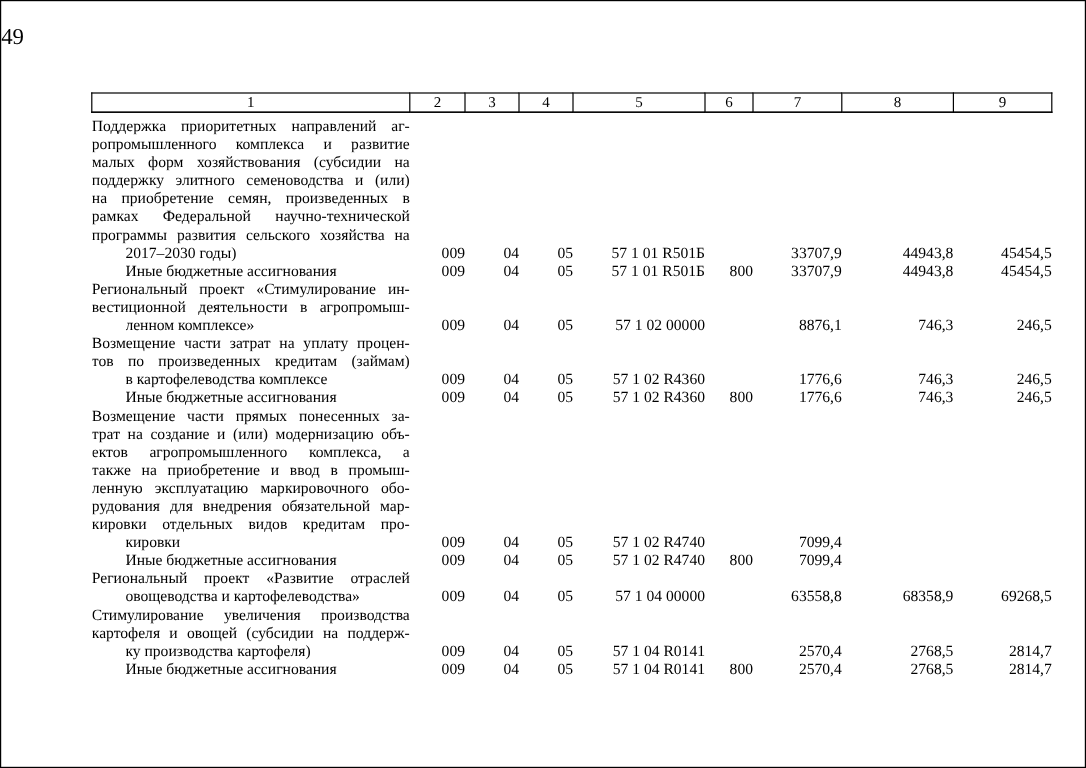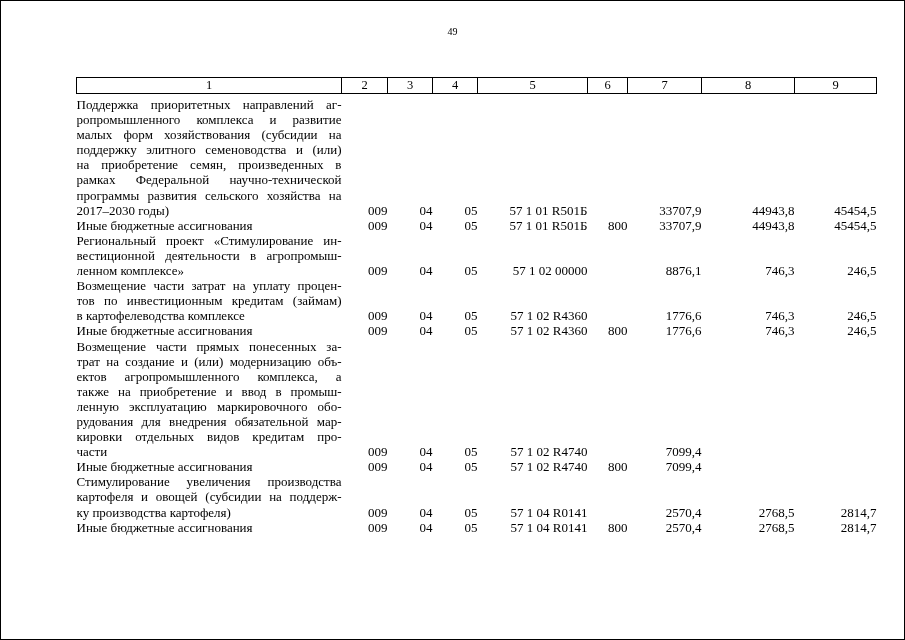--- a/index.html
+++ b/index.html
@@ -17,22 +17,21 @@
     border: 1px solid #000000;
     position: relative;
     background: #ffffff;
     overflow: hidden;
   }
   .page-number {
     position: absolute;
     top: 23px;
     left: 0;
     width: 100%;
-    text-align: center;
-    font-size: 10px;
+    font-size: 19px;
     line-height: 15px;
   }
   table.budget-table {
     position: absolute;
     top: 76px;
     left: 75px;
     width: 800px;
     border-collapse: collapse;
     table-layout: fixed;
   }
@@ -59,21 +58,21 @@
     font-size: 13px;
     line-height: 15.1px;
   }
   tbody tr:first-child td { padding-top: 3px; font-family: Liberation Serif, serif; }
   td.c1 .line {
     text-align: justify;
     text-align-last: justify;
     white-space: nowrap;
     overflow: hidden;
   }
-  td.c1 .line.last { text-align-last: left; }
+  td.c1 .line.last { text-align-last: left; margin-left: 28px; }
   td.c2, td.c3, td.c4, td.c5, td.c6 { text-align: right; }
   td.c7, td.c8, td.c9 { text-align: right; padding-right: 3px; }
 </style>
 </head>
 <body>
 
 <div class="frame">
   <div class="page-number">49</div>
 
   <table class="budget-table">
@@ -146,21 +145,21 @@
           <td class="c4">05</td>
           <td class="c5">57 1 02 00000</td>
           <td class="c6"></td>
           <td class="c7">8876,1</td>
           <td class="c8">746,3</td>
           <td class="c9">246,5</td>
         </tr>
         <tr>
           <td class="c1">
             <div class="line">Возмещение части затрат на уплату процен-</div>
-            <div class="line">тов по инвестиционным кредитам (займам)</div>
+            <div class="line">тов по произведенных кредитам (займам)</div>
             <div class="line last">в картофелеводства комплексе</div>
           </td>
           <td class="c2">009</td>
           <td class="c3">04</td>
           <td class="c4">05</td>
           <td class="c5">57 1 02 R4360</td>
           <td class="c6"></td>
           <td class="c7">1776,6</td>
           <td class="c8">746,3</td>
           <td class="c9">246,5</td>
@@ -180,21 +179,21 @@
         </tr>
         <tr>
           <td class="c1">
             <div class="line">Возмещение части прямых понесенных за-</div>
             <div class="line">трат на создание и (или) модернизацию объ-</div>
             <div class="line">ектов агропромышленного комплекса, а</div>
             <div class="line">также на приобретение и ввод в промыш-</div>
             <div class="line">ленную эксплуатацию маркировочного обо-</div>
             <div class="line">рудования для внедрения обязательной мар-</div>
             <div class="line">кировки отдельных видов кредитам про-</div>
-            <div class="line last">части</div>
+            <div class="line last">кировки</div>
           </td>
           <td class="c2">009</td>
           <td class="c3">04</td>
           <td class="c4">05</td>
           <td class="c5">57 1 02 R4740</td>
           <td class="c6"></td>
           <td class="c7">7099,4</td>
           <td class="c8"></td>
           <td class="c9"></td>
         </tr>
@@ -203,20 +202,34 @@
             <div class="line last">Иные бюджетные ассигнования</div>
           </td>
           <td class="c2">009</td>
           <td class="c3">04</td>
           <td class="c4">05</td>
           <td class="c5">57 1 02 R4740</td>
           <td class="c6">800</td>
           <td class="c7">7099,4</td>
           <td class="c8"></td>
           <td class="c9"></td>
+        </tr>
+        <tr>
+          <td class="c1">
+            <div class="line">Региональный проект «Развитие отраслей</div>
+            <div class="line last">овощеводства и картофелеводства»</div>
+          </td>
+          <td class="c2">009</td>
+          <td class="c3">04</td>
+          <td class="c4">05</td>
+          <td class="c5">57 1 04 00000</td>
+          <td class="c6"></td>
+          <td class="c7">63558,8</td>
+          <td class="c8">68358,9</td>
+          <td class="c9">69268,5</td>
         </tr>
         <tr>
           <td class="c1">
             <div class="line">Стимулирование увеличения производства</div>
             <div class="line">картофеля и овощей (субсидии на поддерж-</div>
             <div class="line last">ку производства картофеля)</div>
           </td>
           <td class="c2">009</td>
           <td class="c3">04</td>
           <td class="c4">05</td>

